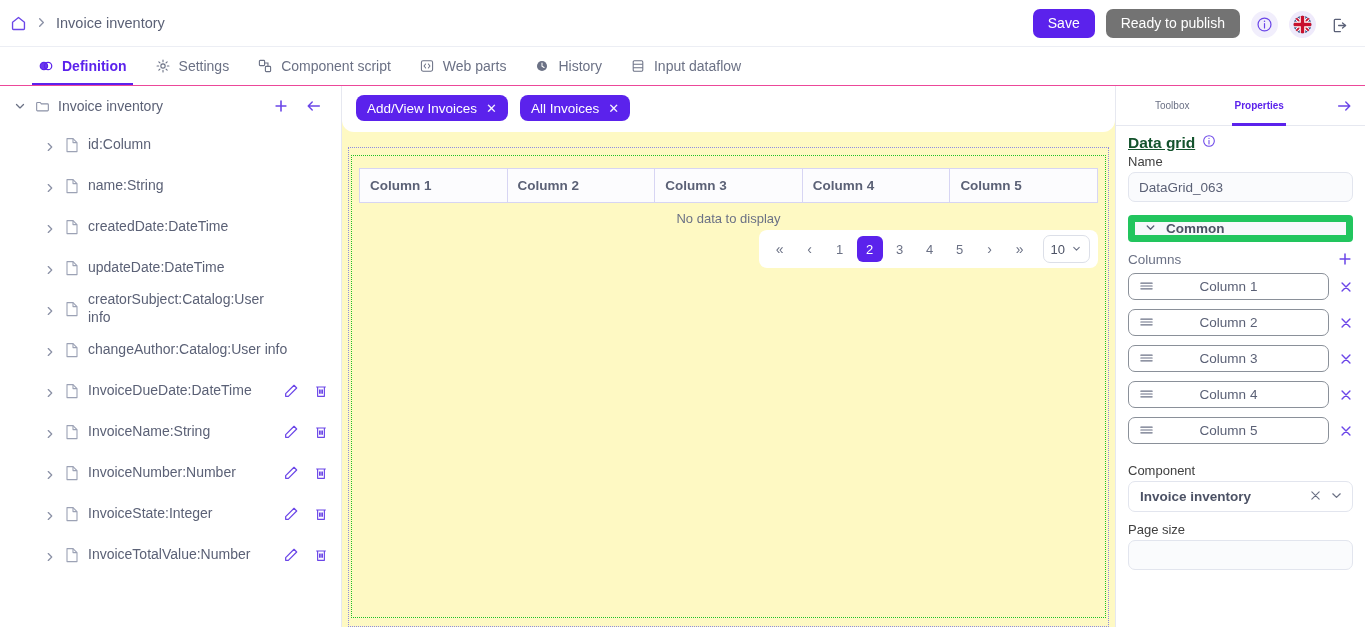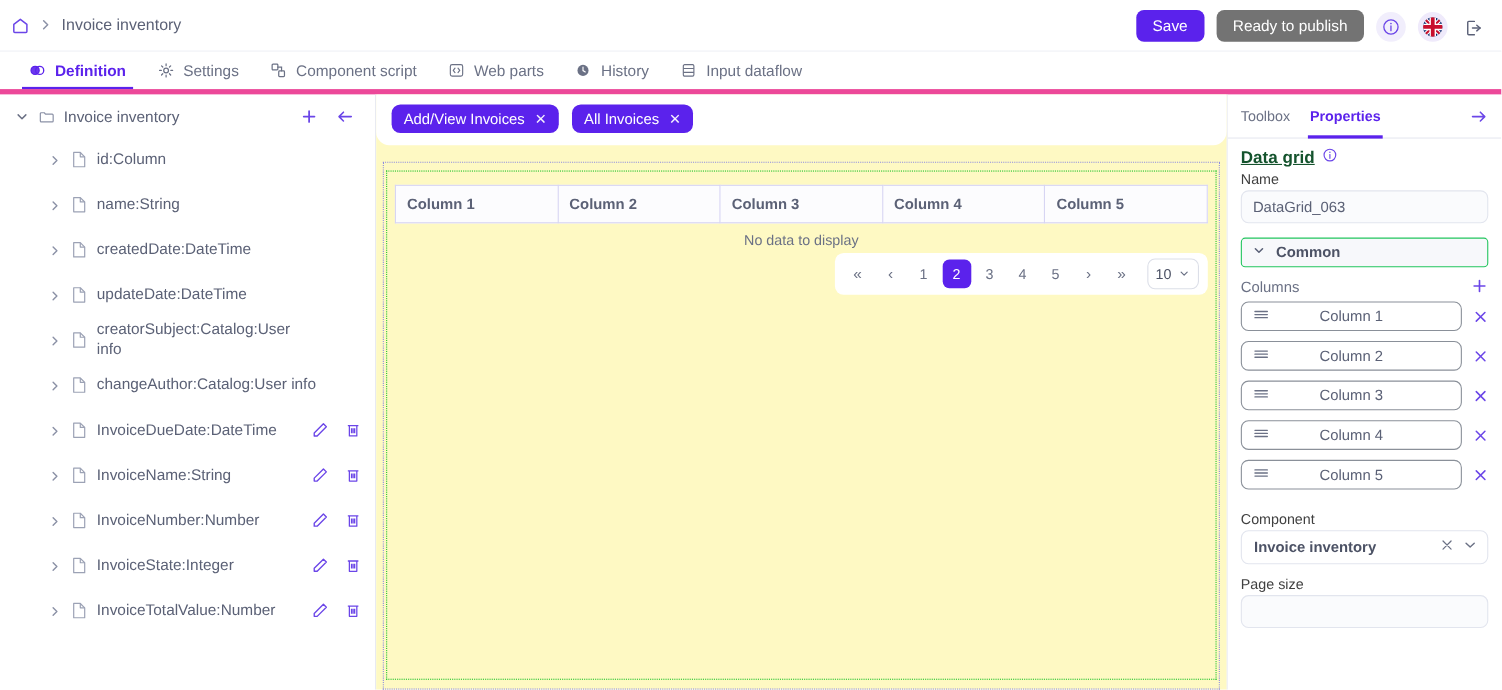--- a/index.html
+++ b/index.html
@@ -45,22 +45,22 @@
     background: #efeafb; display: flex; align-items: center; justify-content: center;
     cursor: pointer;
   }
   .logout-btn { width: 24px; height: 24px; display:flex; align-items:center; justify-content:center; cursor: pointer; }
 
   
   .tabbar {
     height: 39px; flex: 0 0 39px;
     display: flex; align-items: stretch;
     background: #fff;
-    border-bottom: 5px solid #ec4899;
-    padding-left: 12px;
+    border-bottom: 1px solid #ec4899;
+    padding-left: 24px;
   }
   .tab {
     display: flex; align-items: center; gap: 8px;
     padding: 0 14px; font-size: 14px; color: #6b7185;
     cursor: pointer; position: relative; font-weight: normal;
   }
   .tab.active { color: #5b22ec; font-weight: bold; }
   .tab.active::after {
     content: ""; position: absolute; left: 8px; right: 8px; bottom: 0;
     height: 2.5px; background: #5b22ec;
@@ -176,21 +176,21 @@
     background: #fff;
     border-left: 1px solid #e6e8f0;
     display: flex; flex-direction: column;
     overflow: hidden;
   }
   .props-tabs {
     display: flex; align-items: center; gap: 18px;
     padding: 0 12px; height: 40px;
     border-bottom: 1px solid #e6e8f0; position: relative;
   }
-  .ptab { font-size: 13px; color: #6b7185; cursor: pointer; height: 40px; display:flex; align-items:center; position: relative;}
+  .ptab { font-size: 10px; color: #6b7185; cursor: pointer; height: 40px; display:flex; align-items:center; position: relative; margin-left: 27px;}
   .ptab.active { color: #5b22ec; font-weight: bold; }
   .ptab.active::after {
     content: ""; position: absolute; left: -2px; right: -2px; bottom: 0;
     height: 2.5px; background: #5b22ec;
   }
   .props-expand { margin-left: auto; cursor: pointer; width: 18px; height: 16px; display:block; }
 
   .props-head {
     display: flex; align-items: center; gap: 7px;
     padding: 8px 12px 0 12px;
@@ -199,21 +199,21 @@
   .field-label { font-size: 13px; color: #404040; padding: 2px 12px 3px 12px; }
   .field-label.mt { padding-top: 10px; }
   .txt-input {
     margin: 0 12px; height: 30px;
     border: 1px solid #e2e5ee; border-radius: 7px; background: #fafbfd;
     display: flex; align-items: center; padding: 0 10px;
     font-size: 13.5px; color: #5b6176;
   }
   .section-head {
     margin: 13px 12px 0 12px; height: 27px;
-    background: #f7f8fb; border: 1px solid #22c55e; border-radius: 4px;
+    background: #f7f8fb; border: 7px solid #22c55e; border-radius: 4px;
     display: flex; align-items: center; gap: 9px; padding: 0 9px;
     cursor: pointer;
   }
   .section-head .stitle { font-size: 13.5px; font-weight: bold; color: #4c5265; }
   .cols-label-row {
     display: flex; align-items: center; padding: 9px 12px 6px 12px; text-align: center;
   }
   .cols-label-row .lbl { font-size: 13.5px; color: #6b7185; }
   .cols-label-row .add { margin-left: auto; cursor: pointer; width: 16px; height: 16px; display:block;}
   .col-row {

